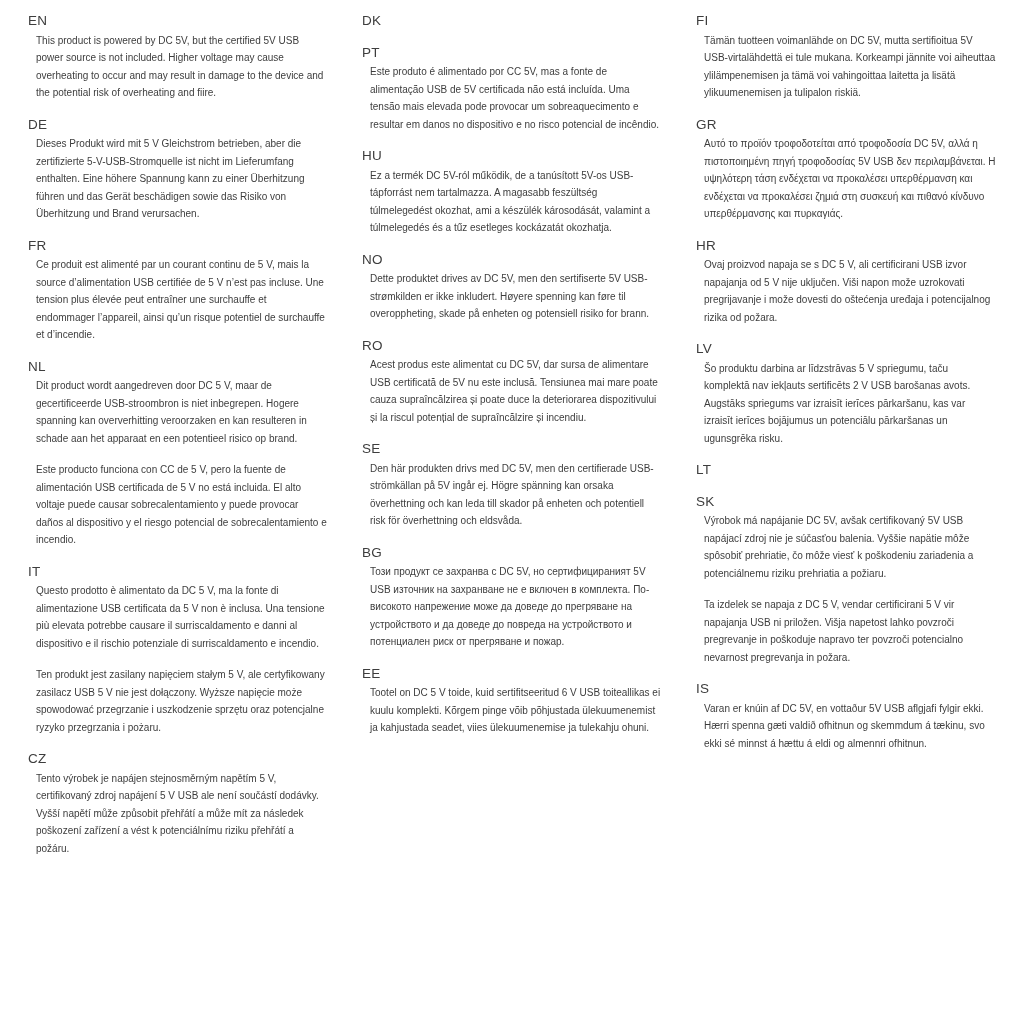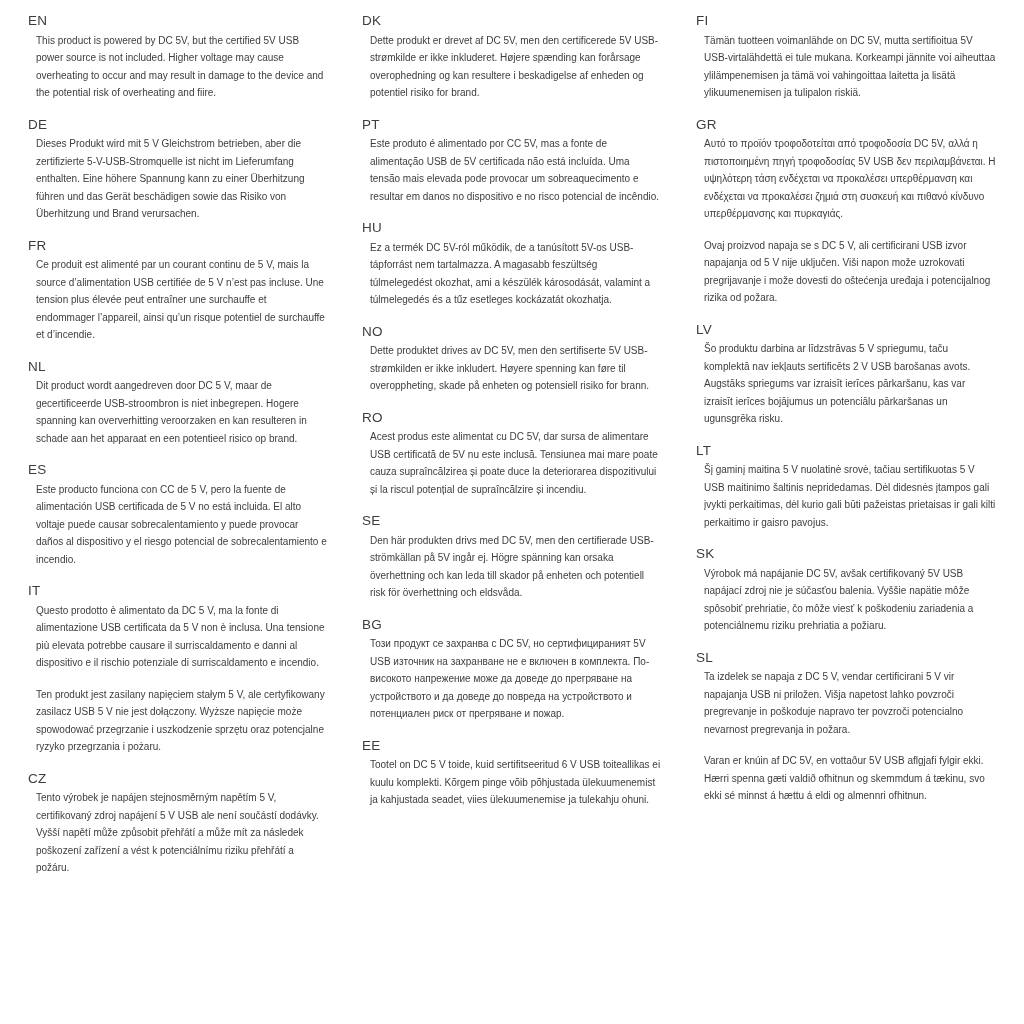--- a/index.html
+++ b/index.html
@@ -57,39 +57,37 @@
       </div>
       <div class="section">
         <div class="lang">FR</div>
         <div class="body-text">Ce produit est alimenté par un courant continu de 5 V, mais la source d’alimentation USB certifiée de 5 V n’est pas incluse. Une tension plus élevée peut entraîner une surchauffe et endommager l’appareil, ainsi qu’un risque potentiel de surchauffe et d’incendie.</div>
       </div>
       <div class="section">
         <div class="lang">NL</div>
         <div class="body-text">Dit product wordt aangedreven door DC 5 V, maar de gecertificeerde USB-stroombron is niet inbegrepen. Hogere spanning kan oververhitting veroorzaken en kan resulteren in schade aan het apparaat en een potentieel risico op brand.</div>
       </div>
       <div class="section">
-        <div class="lang">ES</div>
         <div class="body-text">Este producto funciona con CC de 5 V, pero la fuente de alimentación USB certificada de 5 V no está incluida. El alto voltaje puede causar sobrecalentamiento y puede provocar daños al dispositivo y el riesgo potencial de sobrecalentamiento e incendio.</div>
       </div>
       <div class="section">
         <div class="lang">IT</div>
         <div class="body-text">Questo prodotto è alimentato da DC 5 V, ma la fonte di alimentazione USB certificata da 5 V non è inclusa. Una tensione più elevata potrebbe causare il surriscaldamento e danni al dispositivo e il rischio potenziale di surriscaldamento e incendio.</div>
       </div>
       <div class="section">
         <div class="body-text">Ten produkt jest zasilany napięciem stałym 5 V, ale certyfikowany zasilacz USB 5 V nie jest dołączony. Wyższe napięcie może spowodować przegrzanie i uszkodzenie sprzętu oraz potencjalne ryzyko przegrzania i pożaru.</div>
       </div>
       <div class="section">
         <div class="lang">CZ</div>
         <div class="body-text">Tento výrobek je napájen stejnosměrným napětím 5 V, certifikovaný zdroj napájení 5 V USB ale není součástí dodávky. Vyšší napětí může způsobit přehřátí a může mít za následek poškození zařízení a vést k potenciálnímu riziku přehřátí a požáru.</div>
       </div>
     </div>
     <div class="col">
       <div class="section">
         <div class="lang">DK</div>
-        <div class="body-text">Dette produkt er drevet af DC 5V, men den certificerede 5V USB-strømkilde er ikke inkluderet. Højere spænding kan forårsage overophedning og kan resultere i beskadigelse af enheden og potentiel risiko for brand.</div>
       </div>
       <div class="section">
         <div class="lang">PT</div>
         <div class="body-text">Este produto é alimentado por CC 5V, mas a fonte de alimentação USB de 5V certificada não está incluída. Uma tensão mais elevada pode provocar um sobreaquecimento e resultar em danos no dispositivo e no risco potencial de incêndio.</div>
       </div>
       <div class="section">
         <div class="lang">HU</div>
         <div class="body-text">Ez a termék DC 5V-ról működik, de a tanúsított 5V-os USB-tápforrást nem tartalmazza. A magasabb feszültség túlmelegedést okozhat, ami a készülék károsodását, valamint a túlmelegedés és a tűz esetleges kockázatát okozhatja.</div>
       </div>
       <div class="section">
@@ -116,35 +114,35 @@
     <div class="col">
       <div class="section">
         <div class="lang">FI</div>
         <div class="body-text">Tämän tuotteen voimanlähde on DC 5V, mutta sertifioitua 5V USB-virtalähdettä ei tule mukana. Korkeampi jännite voi aiheuttaa ylilämpenemisen ja tämä voi vahingoittaa laitetta ja lisätä ylikuumenemisen ja tulipalon riskiä.</div>
       </div>
       <div class="section">
         <div class="lang">GR</div>
         <div class="body-text">Αυτό το προϊόν τροφοδοτείται από τροφοδοσία DC 5V, αλλά η πιστοποιημένη πηγή τροφοδοσίας 5V USB δεν περιλαμβάνεται. Η υψηλότερη τάση ενδέχεται να προκαλέσει υπερθέρμανση και ενδέχεται να προκαλέσει ζημιά στη συσκευή και πιθανό κίνδυνο υπερθέρμανσης και πυρκαγιάς.</div>
       </div>
       <div class="section">
+        <div class="lang">HR</div>
         <div class="body-text">Ovaj proizvod napaja se s DC 5 V, ali certificirani USB izvor napajanja od 5 V nije uključen. Viši napon može uzrokovati pregrijavanje i može dovesti do oštećenja uređaja i potencijalnog rizika od požara.</div>
       </div>
       <div class="section">
         <div class="lang">LV</div>
         <div class="body-text">Šo produktu darbina ar līdzstrāvas 5 V spriegumu, taču komplektā nav iekļauts sertificēts 2 V USB barošanas avots. Augstāks spriegums var izraisīt ierīces pārkaršanu, kas var izraisīt ierīces bojājumus un potenciālu pārkaršanas un ugunsgrēka risku.</div>
       </div>
       <div class="section">
         <div class="lang">LT</div>
-        <div class="body-text">Šį gaminį maitina 5 V nuolatinė srovė, tačiau sertifikuotas 5 V USB maitinimo šaltinis nepridedamas. Dėl didesnės įtampos gali įvykti perkaitimas, dėl kurio gali būti pažeistas prietaisas ir gali kilti perkaitimo ir gaisro pavojus.</div>
       </div>
       <div class="section">
         <div class="lang">SK</div>
         <div class="body-text">Výrobok má napájanie DC 5V, avšak certifikovaný 5V USB napájací zdroj nie je súčasťou balenia. Vyššie napätie môže spôsobiť prehriatie, čo môže viesť k poškodeniu zariadenia a potenciálnemu riziku prehriatia a požiaru.</div>
       </div>
       <div class="section">
-        <div class="lang">SL</div>
         <div class="body-text">Ta izdelek se napaja z DC 5 V, vendar certificirani 5 V vir napajanja USB ni priložen. Višja napetost lahko povzroči pregrevanje in poškoduje napravo ter povzroči potencialno nevarnost pregrevanja in požara.</div>
       </div>
       <div class="section">
+        <div class="lang">IS</div>
         <div class="body-text">Varan er knúin af DC 5V, en vottaður 5V USB aflgjafi fylgir ekki. Hærri spenna gæti valdið ofhitnun og skemmdum á tækinu, svo ekki sé minnst á hættu á eldi og almennri ofhitnun.</div>
       </div>
     </div>
   </div>
 
 </body></html>

